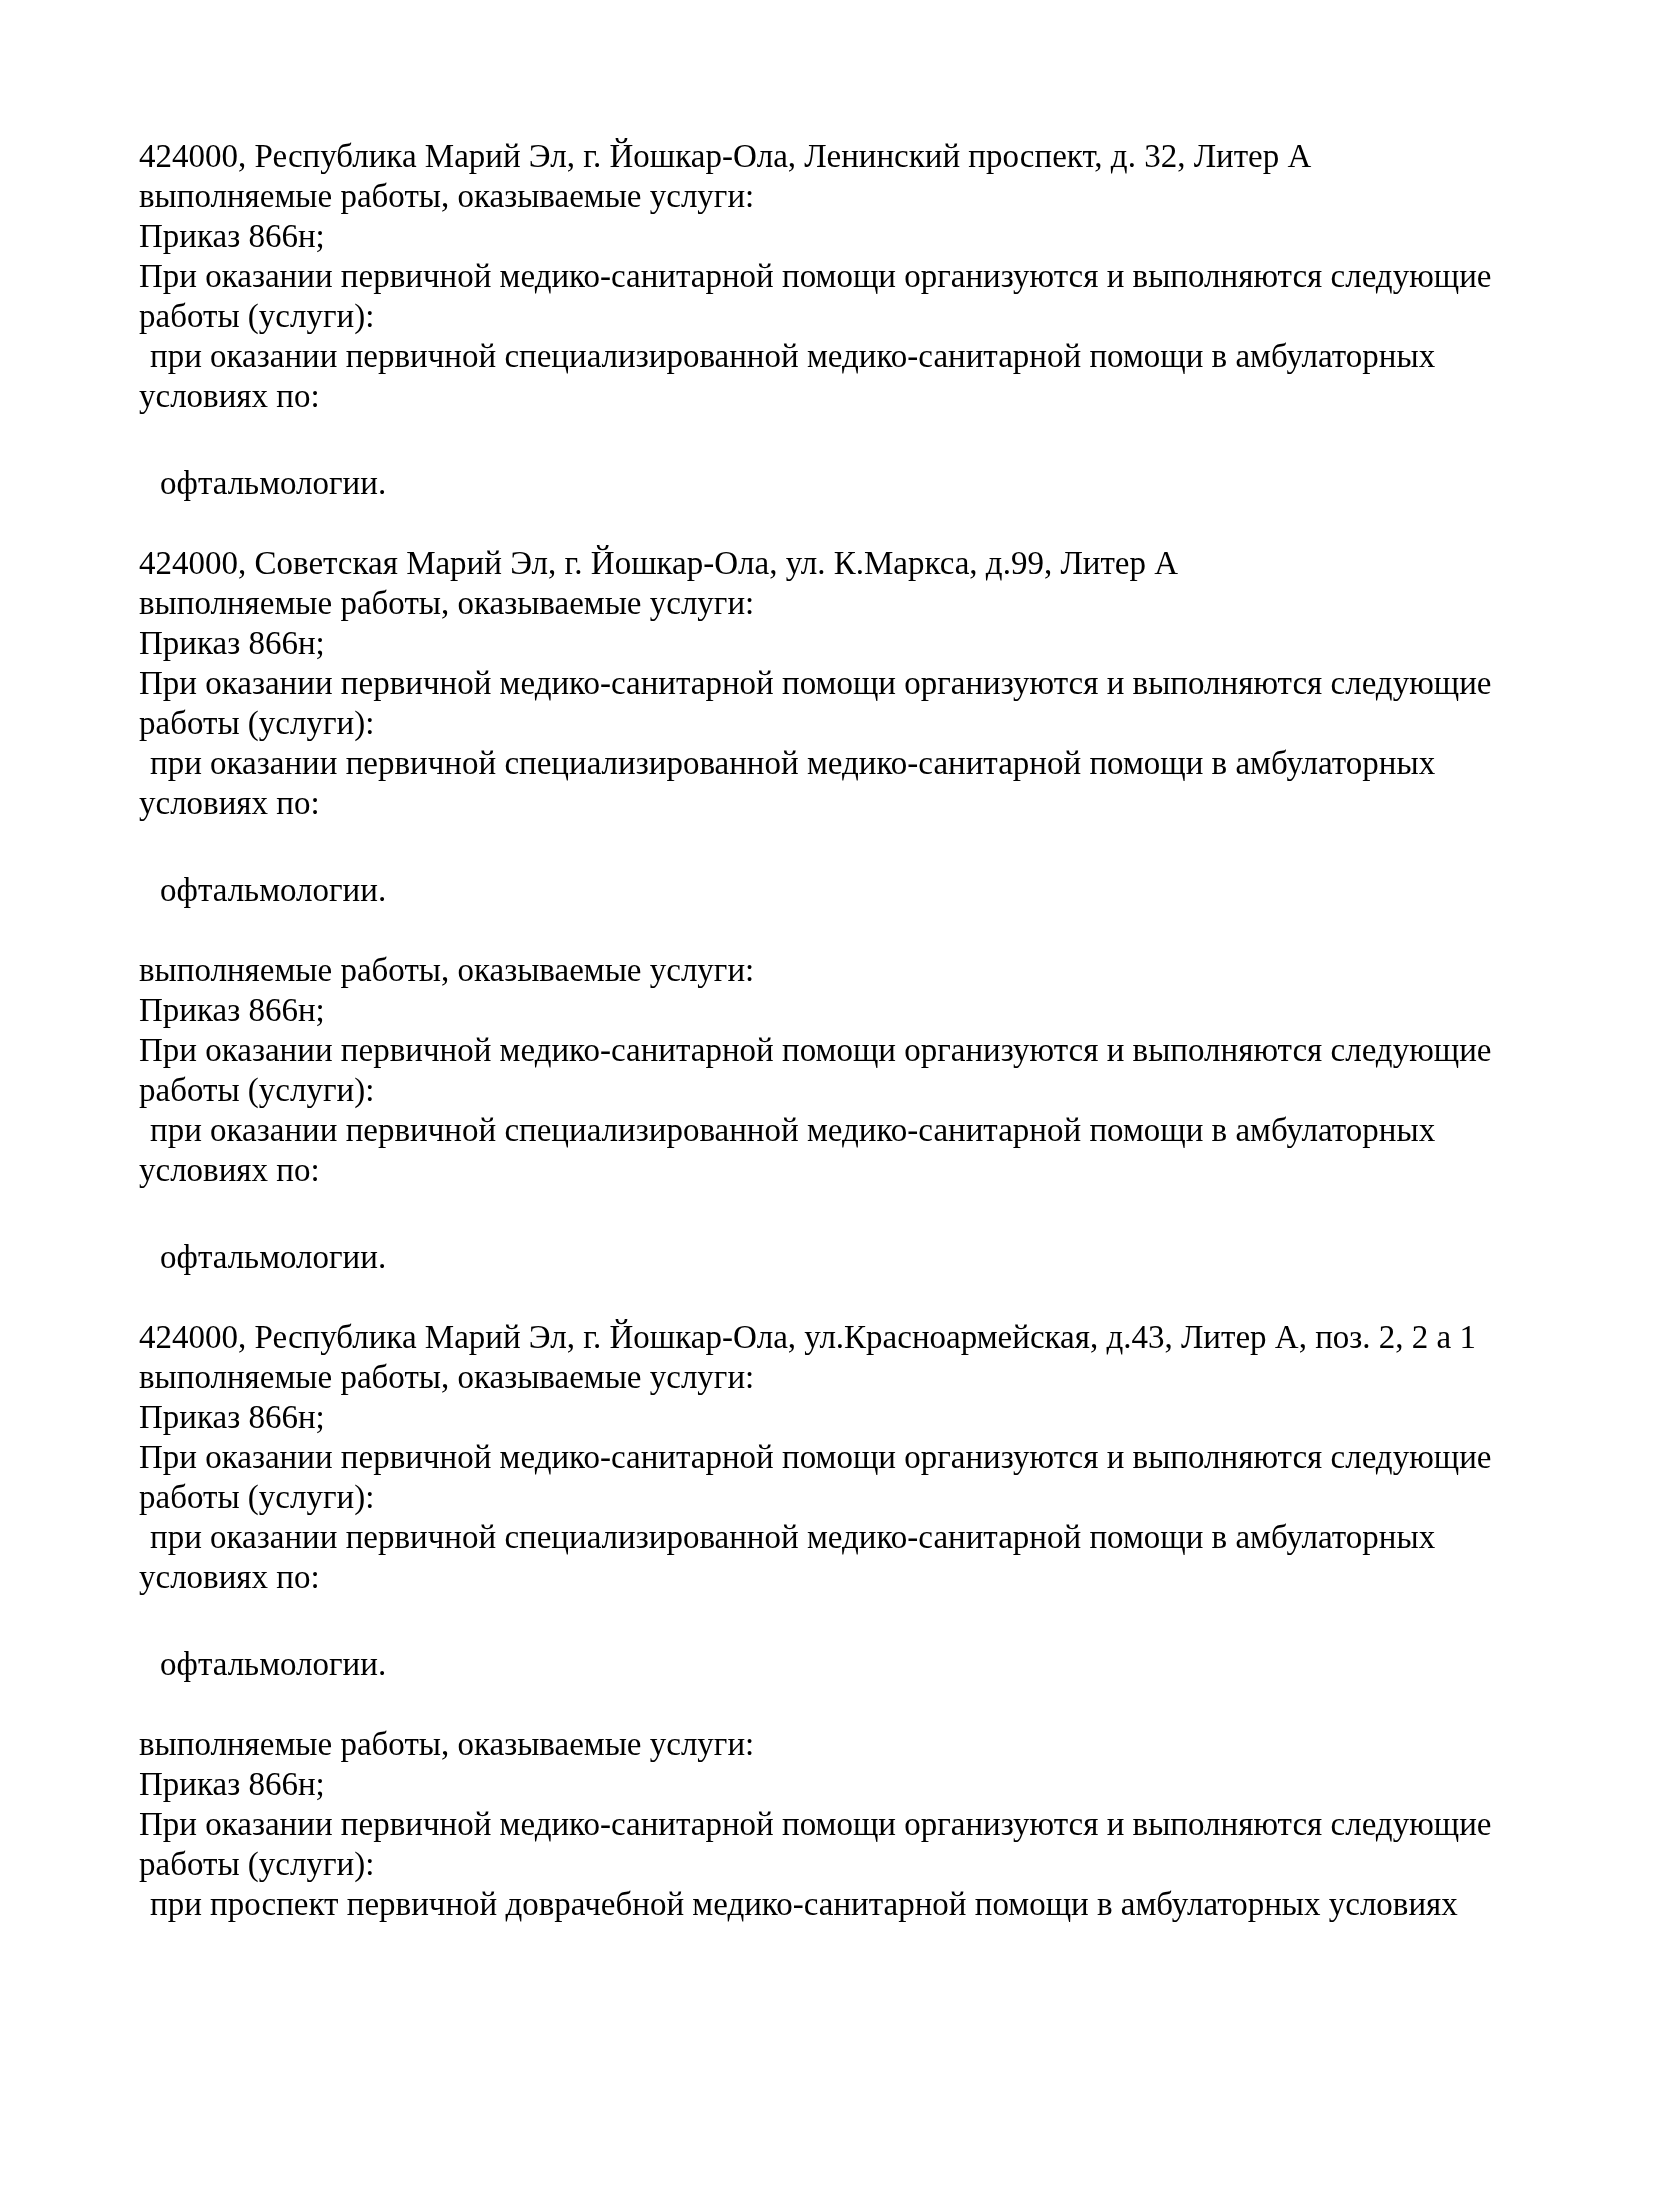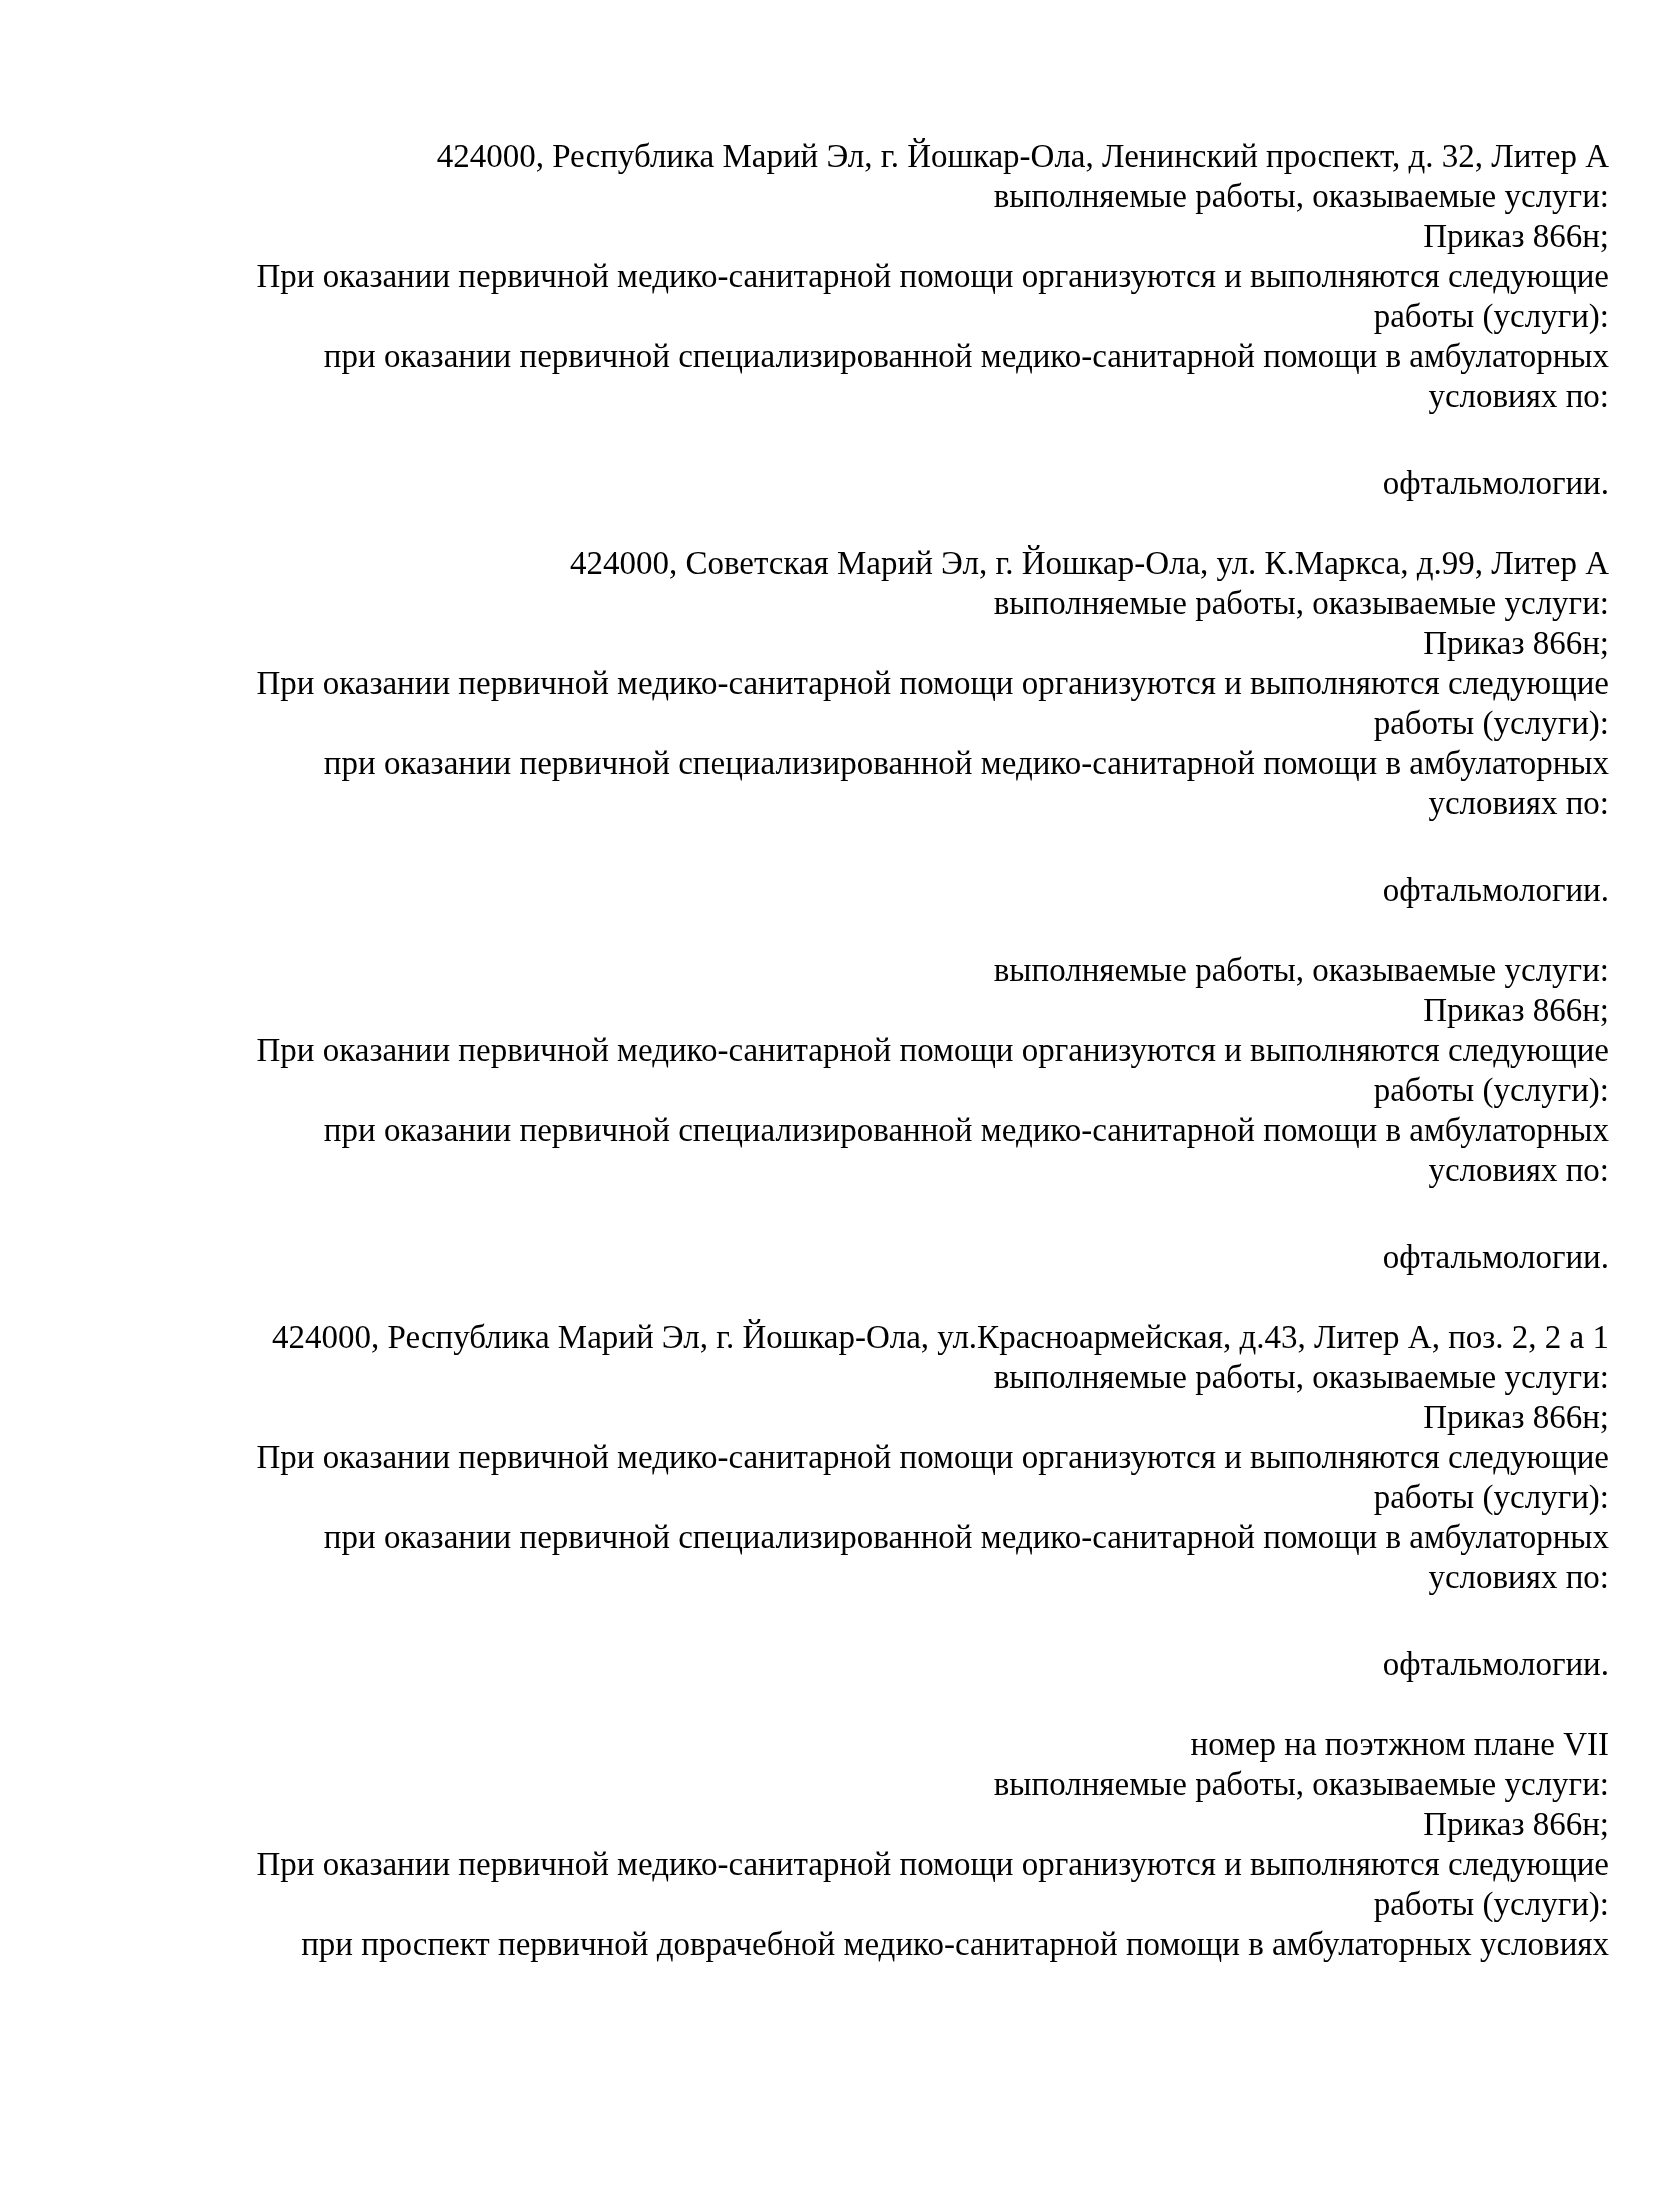--- a/index.html
+++ b/index.html
@@ -10,21 +10,20 @@
   .page {
     position: relative;
     width: 1653px;
     height: 2200px;
     background: #ffffff;
     color: #000000;
     font-family: "Liberation Serif", "DejaVu Serif", serif;
     font-size: 33px;
     line-height: 40px;
     overflow: hidden;
-    text-align: right;
   }
   .content {
     position: absolute;
     left: 139px;
     top: 136px;
     width: 1470px;
   }
   .block {
     margin: 0 0 40px 0;
   }
@@ -73,21 +72,20 @@
         <div class="line indent-0">424000, Республика Марий Эл, г. Йошкар-Ола, ул.Красноармейская, д.43, Литер А, поз. 2, 2 а 1</div>
         <div class="line indent-0">выполняемые работы, оказываемые услуги:</div>
         <div class="line indent-0">Приказ 866н;</div>
         <div class="line indent-0">При оказании первичной медико-санитарной помощи организуются и выполняются следующие</div>
         <div class="line indent-0">работы (услуги):</div>
         <div class="line indent-1">при оказании первичной специализированной медико-санитарной помощи в амбулаторных</div>
         <div class="line indent-0">условиях по:</div>
         <div class="line indent-2">офтальмологии.</div>
       </div>
       <div class="block">
-        <div class="line indent-0">номер на поэтжном плане VII</div>
         <div class="line indent-0">выполняемые работы, оказываемые услуги:</div>
         <div class="line indent-0">Приказ 866н;</div>
         <div class="line indent-0">При оказании первичной медико-санитарной помощи организуются и выполняются следующие</div>
         <div class="line indent-0">работы (услуги):</div>
         <div class="line indent-1">при проспект первичной доврачебной медико-санитарной помощи в амбулаторных условиях</div>
       </div>
     </div>
 </div>
 
 </body></html>

